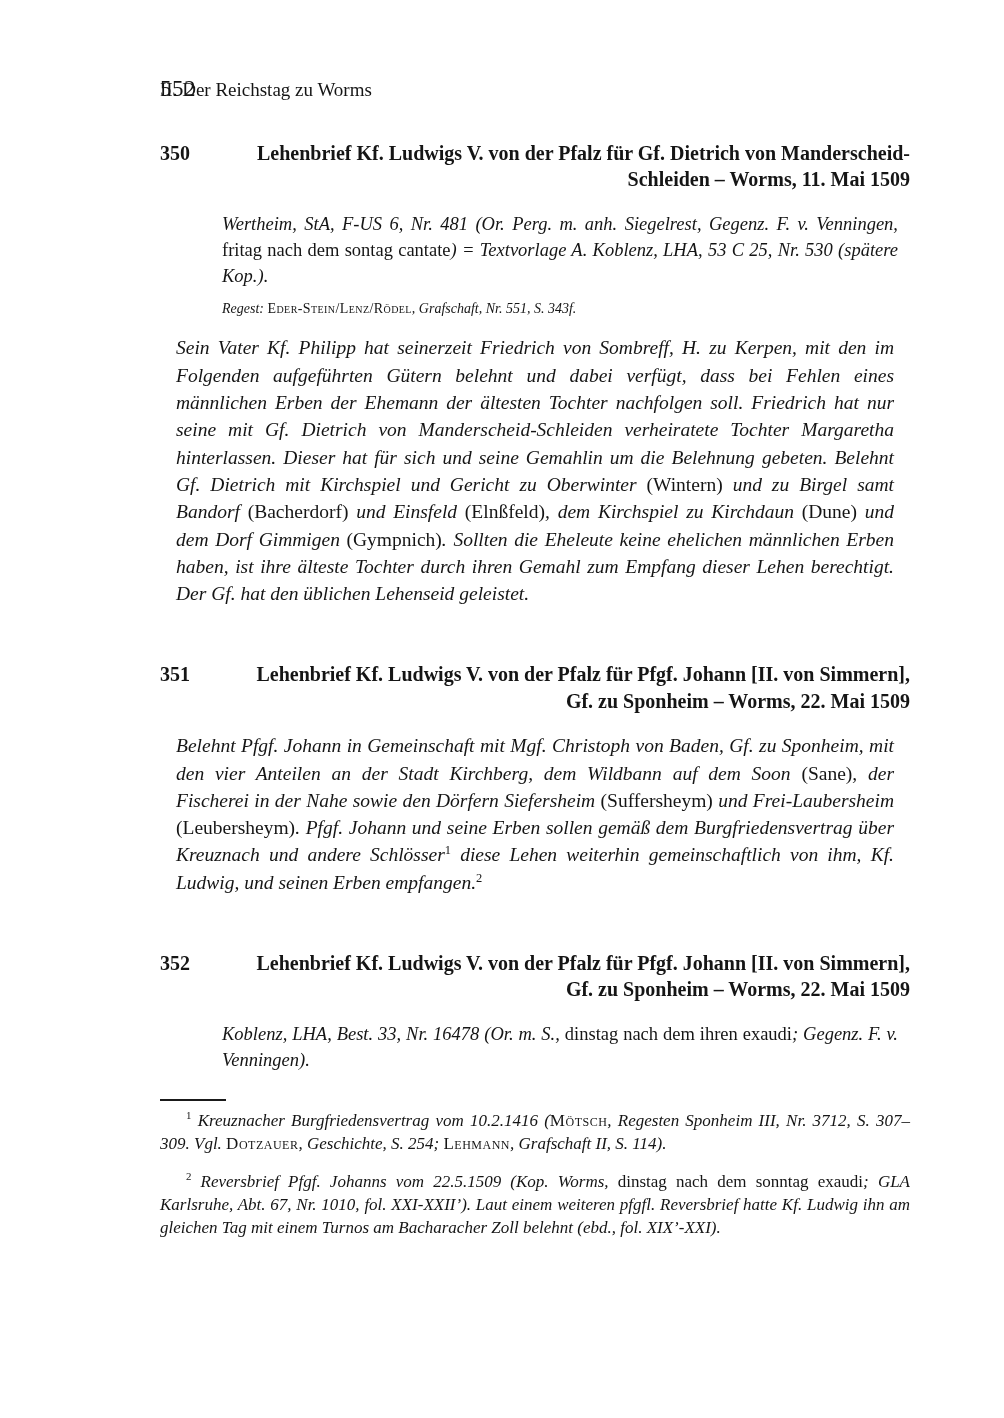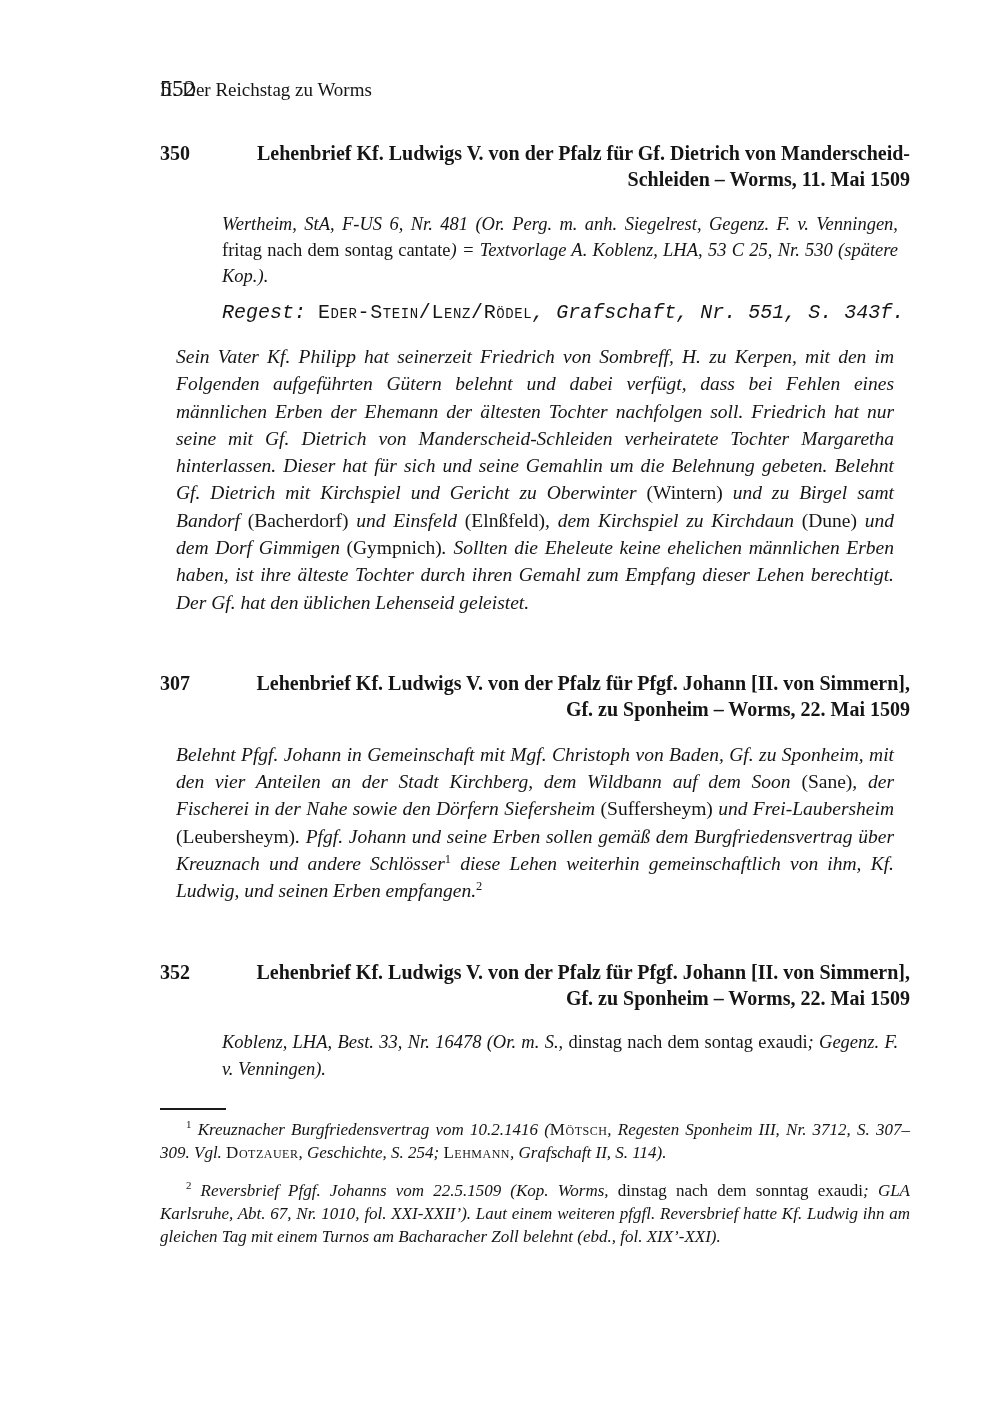--- a/index.html
+++ b/index.html
@@ -25,21 +25,21 @@
   .entry-head { display:flex; margin-bottom:18px;gap:29px; }
   .entry-num { width:58px; flex:0 0 58px; font-weight:bold; font-size:20px; line-height:1.32; }
   .entry-title { font-weight:bold; font-size:20px; line-height:1.32; flex:1; text-align:right; }
   p.source {
     margin:0 12px 9px 62px;
     font-size:18.5px; line-height:1.42;
     text-align:justify;
   }
   p.ref {
     margin:0 0 15px 62px;
-    font-size:20px; line-height:1.42;font-family:Liberation Mono, monospace;
+    font-size:14px; line-height:1.42;
   }
   p.body-text {
     margin:16px;
     font-size:19.5px; line-height:1.4;
     text-align:justify;
   }
   .seg-italic { font-style:italic; }
   .seg-roman { font-style:normal; }
   .seg-smallcaps { font-style:normal; font-variant:small-caps; letter-spacing:0.03em; }
   sup.seg-sup { font-style:normal; font-size:64%; line-height:0; }
@@ -67,32 +67,32 @@
       <span class="entry-num">350</span>
       <h2 class="entry-title">Lehenbrief Kf. Ludwigs V. von der Pfalz für Gf. Dietrich von Manderscheid-Schleiden – Worms, 11. Mai 1509</h2>
     </div>
     <p class="source"><span class="seg-italic">Wertheim, StA, F-US 6, Nr. 481 (Or. Perg. m. anh. Siegelrest, Gegenz. F. v. Venningen, </span><span class="seg-roman">fritag nach dem sontag cantate</span><span class="seg-italic">) = Textvorlage A. Koblenz, LHA, 53 C 25, Nr. 530 (spätere Kop.).</span></p>
     <p class="ref"><span class="seg-italic">Regest: </span><span class="seg-smallcaps">Eder-Stein/Lenz/Rödel</span><span class="seg-italic">, Grafschaft, Nr. 551, S. 343f.</span></p>
     <p class="body-text"><span class="seg-italic">Sein Vater Kf. Philipp hat seinerzeit Friedrich von Sombreff, H. zu Kerpen, mit den im Folgenden aufgeführten Gütern belehnt und dabei verfügt, dass bei Fehlen eines männlichen Erben der Ehemann der ältesten Tochter nachfolgen soll. Friedrich hat nur seine mit Gf. Dietrich von Manderscheid-Schleiden verheiratete Tochter Margaretha hinterlassen. Dieser hat für sich und seine Gemahlin um die Belehnung gebeten. Belehnt Gf. Dietrich mit Kirchspiel und Gericht zu Oberwinter </span><span class="seg-roman">(Wintern)</span><span class="seg-italic"> und zu Birgel samt Bandorf </span><span class="seg-roman">(Bacherdorf)</span><span class="seg-italic"> und Einsfeld </span><span class="seg-roman">(Elnßfeld)</span><span class="seg-italic">, dem Kirchspiel zu Kirchdaun </span><span class="seg-roman">(Dune)</span><span class="seg-italic"> und dem Dorf Gimmigen </span><span class="seg-roman">(Gympnich)</span><span class="seg-italic">. Sollten die Eheleute keine ehelichen männlichen Erben haben, ist ihre älteste Tochter durch ihren Gemahl zum Empfang dieser Lehen berechtigt. Der Gf. hat den üblichen Lehenseid geleistet.</span></p>
   </section>
 
   <section class="entry entry-351">
     <div class="entry-head">
-      <span class="entry-num">307</span>
+      <span class="entry-num">351</span>
       <h2 class="entry-title">Lehenbrief Kf. Ludwigs V. von der Pfalz für Pfgf. Johann [II. von Simmern], Gf. zu Sponheim – Worms, 22. Mai 1509</h2>
     </div>
     <p class="body-text"><span class="seg-italic">Belehnt Pfgf. Johann in Gemeinschaft mit Mgf. Christoph von Baden, Gf. zu Sponheim, mit den vier Anteilen an der Stadt Kirchberg, dem Wildbann auf dem Soon </span><span class="seg-roman">(Sane)</span><span class="seg-italic">, der Fischerei in der Nahe sowie den Dörfern Siefersheim </span><span class="seg-roman">(Suffersheym)</span><span class="seg-italic"> und Frei-Laubersheim </span><span class="seg-roman">(Leubersheym)</span><span class="seg-italic">. Pfgf. Johann und seine Erben sollen gemäß dem Burgfriedensvertrag über Kreuznach und andere Schlösser</span><sup class="seg-sup">1</sup><span class="seg-italic"> diese Lehen weiterhin gemeinschaftlich von ihm, Kf. Ludwig, und seinen Erben empfangen.</span><sup class="seg-sup">2</sup></p>
   </section>
 
   <section class="entry entry-352">
     <div class="entry-head">
       <span class="entry-num">352</span>
       <h2 class="entry-title">Lehenbrief Kf. Ludwigs V. von der Pfalz für Pfgf. Johann [II. von Simmern], Gf. zu Sponheim – Worms, 22. Mai 1509</h2>
     </div>
-    <p class="source"><span class="seg-italic">Koblenz, LHA, Best. 33, Nr. 16478 (Or. m. S., </span><span class="seg-roman">dinstag nach dem sontag exaudi</span><span class="seg-italic">; Gegenz. F. v. Venningen).</span></p>
+    <p class="source"><span class="seg-italic">Koblenz, LHA, Best. 33, Nr. 16478 (Or. m. S., </span><span class="seg-roman">dinstag nach dem ihren exaudi</span><span class="seg-italic">; Gegenz. F. v. Venningen).</span></p>
   </section>
 
   <footer class="footnotes">
     <div class="fn-rule"></div>
     <p class="footnote"><sup class="seg-sup">1</sup><span class="seg-italic"> Kreuznacher Burgfriedensvertrag vom 10.2.1416 (</span><span class="seg-smallcaps">Mötsch</span><span class="seg-italic">, Regesten Sponheim III, Nr. 3712, S. 307–309. Vgl. </span><span class="seg-smallcaps">Dotzauer</span><span class="seg-italic">, Geschichte, S. 254; </span><span class="seg-smallcaps">Lehmann</span><span class="seg-italic">, Grafschaft II, S. 114).</span></p>
     <p class="footnote"><sup class="seg-sup">2</sup><span class="seg-italic"> Reversbrief Pfgf. Johanns vom 22.5.1509 (Kop. Worms, </span><span class="seg-roman">dinstag nach dem sonntag exaudi</span><span class="seg-italic">; GLA Karlsruhe, Abt. 67, Nr. 1010, fol. XXI-XXII’). Laut einem weiteren pfgfl. Reversbrief hatte Kf. Ludwig ihn am gleichen Tag mit einem Turnos am Bacharacher Zoll belehnt (ebd., fol. XIX’-XXI).</span></p>
   </footer>
 
 </div>
 

